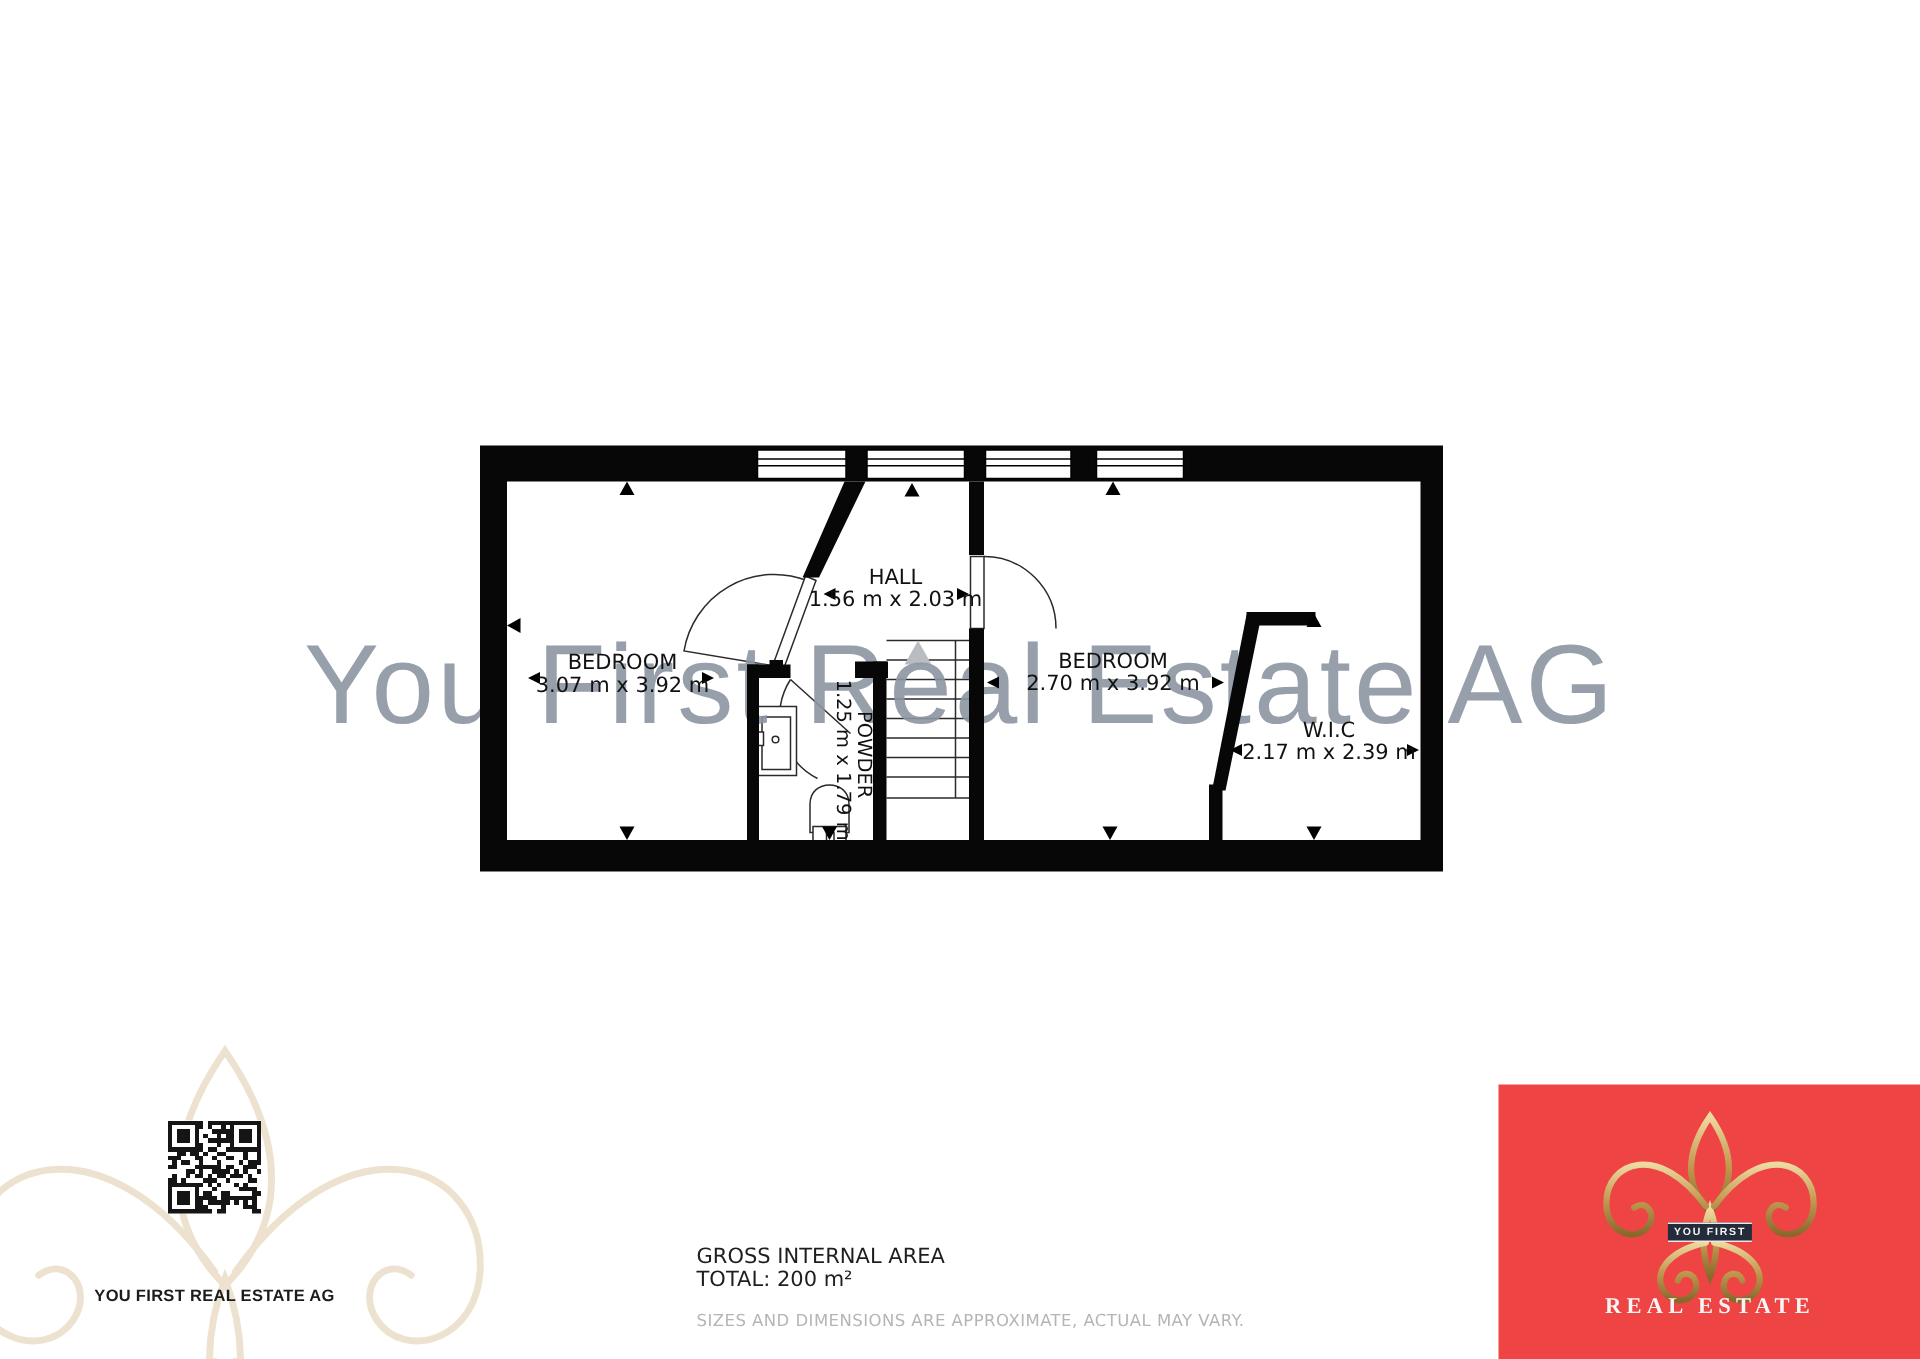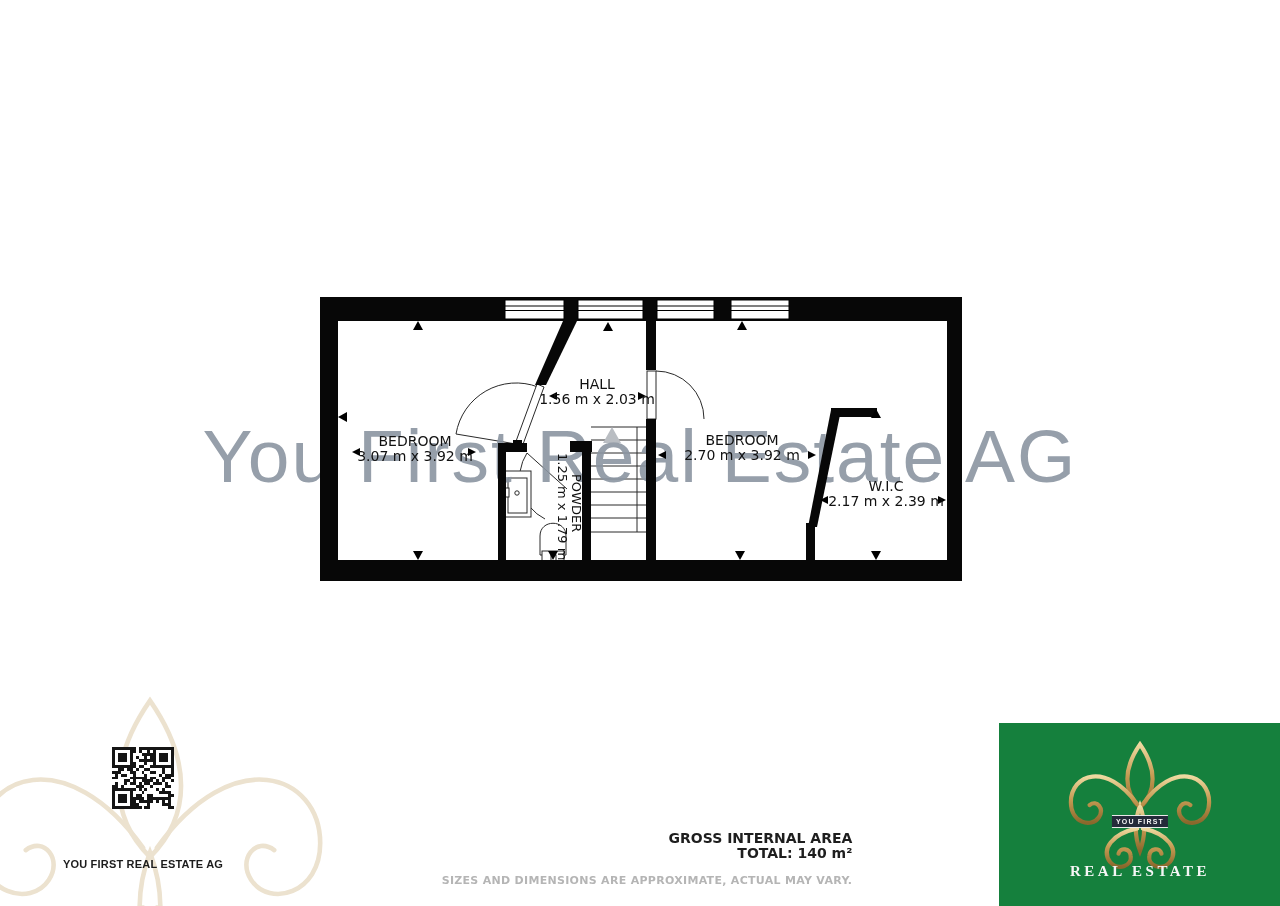--- a/index.html
+++ b/index.html
@@ -1,30 +1,30 @@
 <!DOCTYPE html>
 <html><head>
 <meta charset="utf-8">
 <style>
   html,body{margin:0;padding:0;background:#fff;}
   .page{position:relative;width:1280px;height:906px;background:#ffffff;overflow:hidden;
         font-family:"DejaVu Sans",sans-serif;}
   .plan-svg{position:absolute;left:0;top:0;width:1280px;height:906px;}
   
   .area-block{position:absolute;left:647px;top:831px;transform:translateX(-50%);
-              text-align:right;white-space:nowrap;color:#1e1e1e;font-weight:bold;}
+              text-align:left;white-space:nowrap;color:#1e1e1e;}
   .area-line{font-size:14px;line-height:14.5px;}
   .area-note{font-size:11px;line-height:14px;color:#b5b5b5;letter-spacing:.3px;margin-top:14px;}
   
   .company{position:absolute;left:143px;top:822px;transform:translateX(-50%);
            text-align:center;font-family:"Liberation Sans",sans-serif;color:#2e2e2e;white-space:pre;}
   .company-name{font-size:11px;font-weight:bold;color:#1c1c1c;margin-bottom:6px;letter-spacing:.2px;}
   .qr{position:absolute;left:112px;top:747px;width:62px;height:62px;background:#fff;}
   
-  .brand-panel{position:absolute;left:999px;top:723px;width:281px;height:183px;background:#15803d;}
+  .brand-panel{position:absolute;left:999px;top:723px;width:281px;height:183px;background:#ef4444;}
   .brand-fleur{position:absolute;left:66px;top:12px;}
   .brand-youfirst{position:absolute;left:141px;top:92px;transform:translateX(-50%);
       background:#242b3a;color:#f3f3f3;font-family:"Liberation Sans",sans-serif;
       font-size:7px;font-weight:bold;letter-spacing:1.2px;padding:2px 4px;
       border-top:1px solid #e9e9e9;border-bottom:1px solid #e9e9e9;white-space:nowrap;}
   .brand-realestate{position:absolute;left:141px;top:140px;transform:translateX(-50%);
       color:#f5f5f5;font-family:"Liberation Serif",serif;font-size:15px;font-weight:bold;
       letter-spacing:3.5px;white-space:nowrap;}
 </style>
 </head>
@@ -156,21 +156,21 @@
   <div class="company">
     <div class="company-name">YOU FIRST REAL ESTATE AG</div>
     
     
     
     
   </div>
 
   <div class="area-block">
     <div class="area-line">GROSS INTERNAL AREA</div>
-    <div class="area-line">TOTAL: 140 m²</div>
+    <div class="area-line">TOTAL: 200 m²</div>
     <div class="area-note">SIZES AND DIMENSIONS ARE APPROXIMATE, ACTUAL MAY VARY.</div>
   </div>
 
   <div class="brand-panel">
     <svg class="brand-fleur" width="150" height="142" viewBox="-80 -88 160 152" xmlns="http://www.w3.org/2000/svg">
       <use href="#fleur" fill="none" stroke="url(#goldgrad)" stroke-width="4.5" stroke-linecap="round"></use>
     </svg>
     <div class="brand-youfirst">YOU FIRST</div>
     <div class="brand-realestate">REAL ESTATE</div>
   </div>

